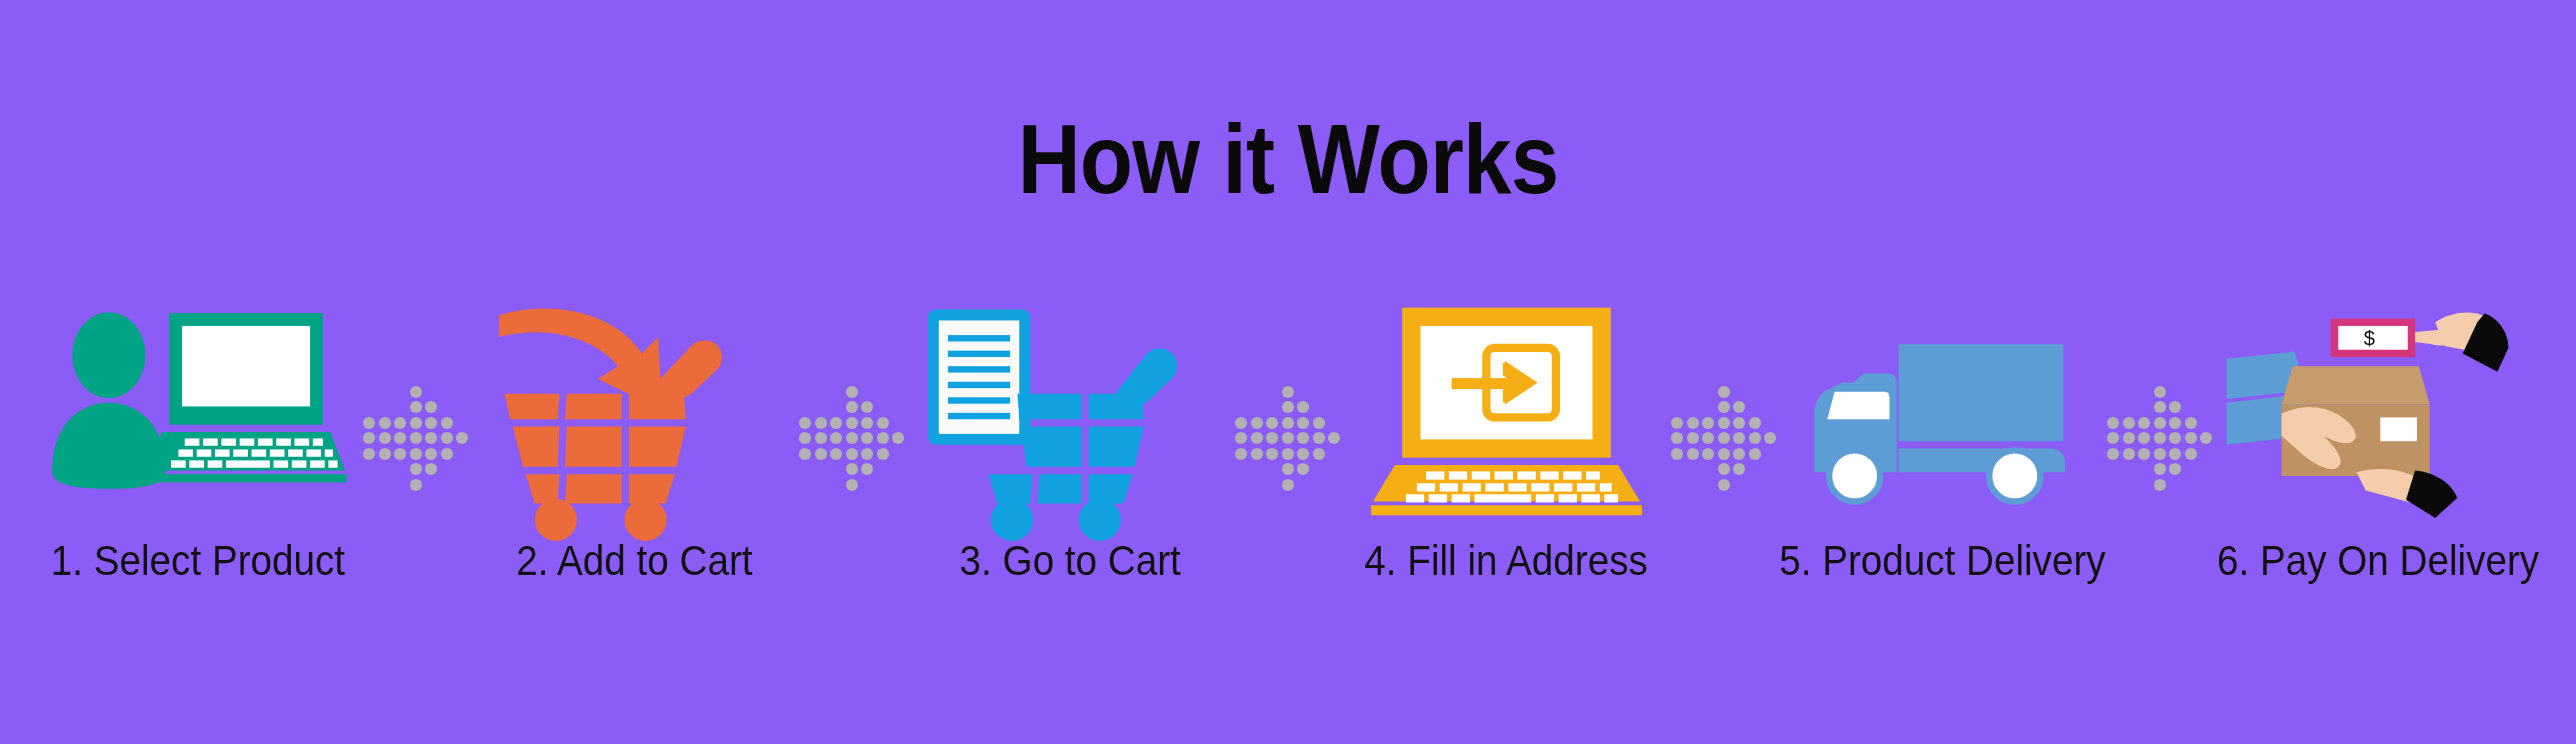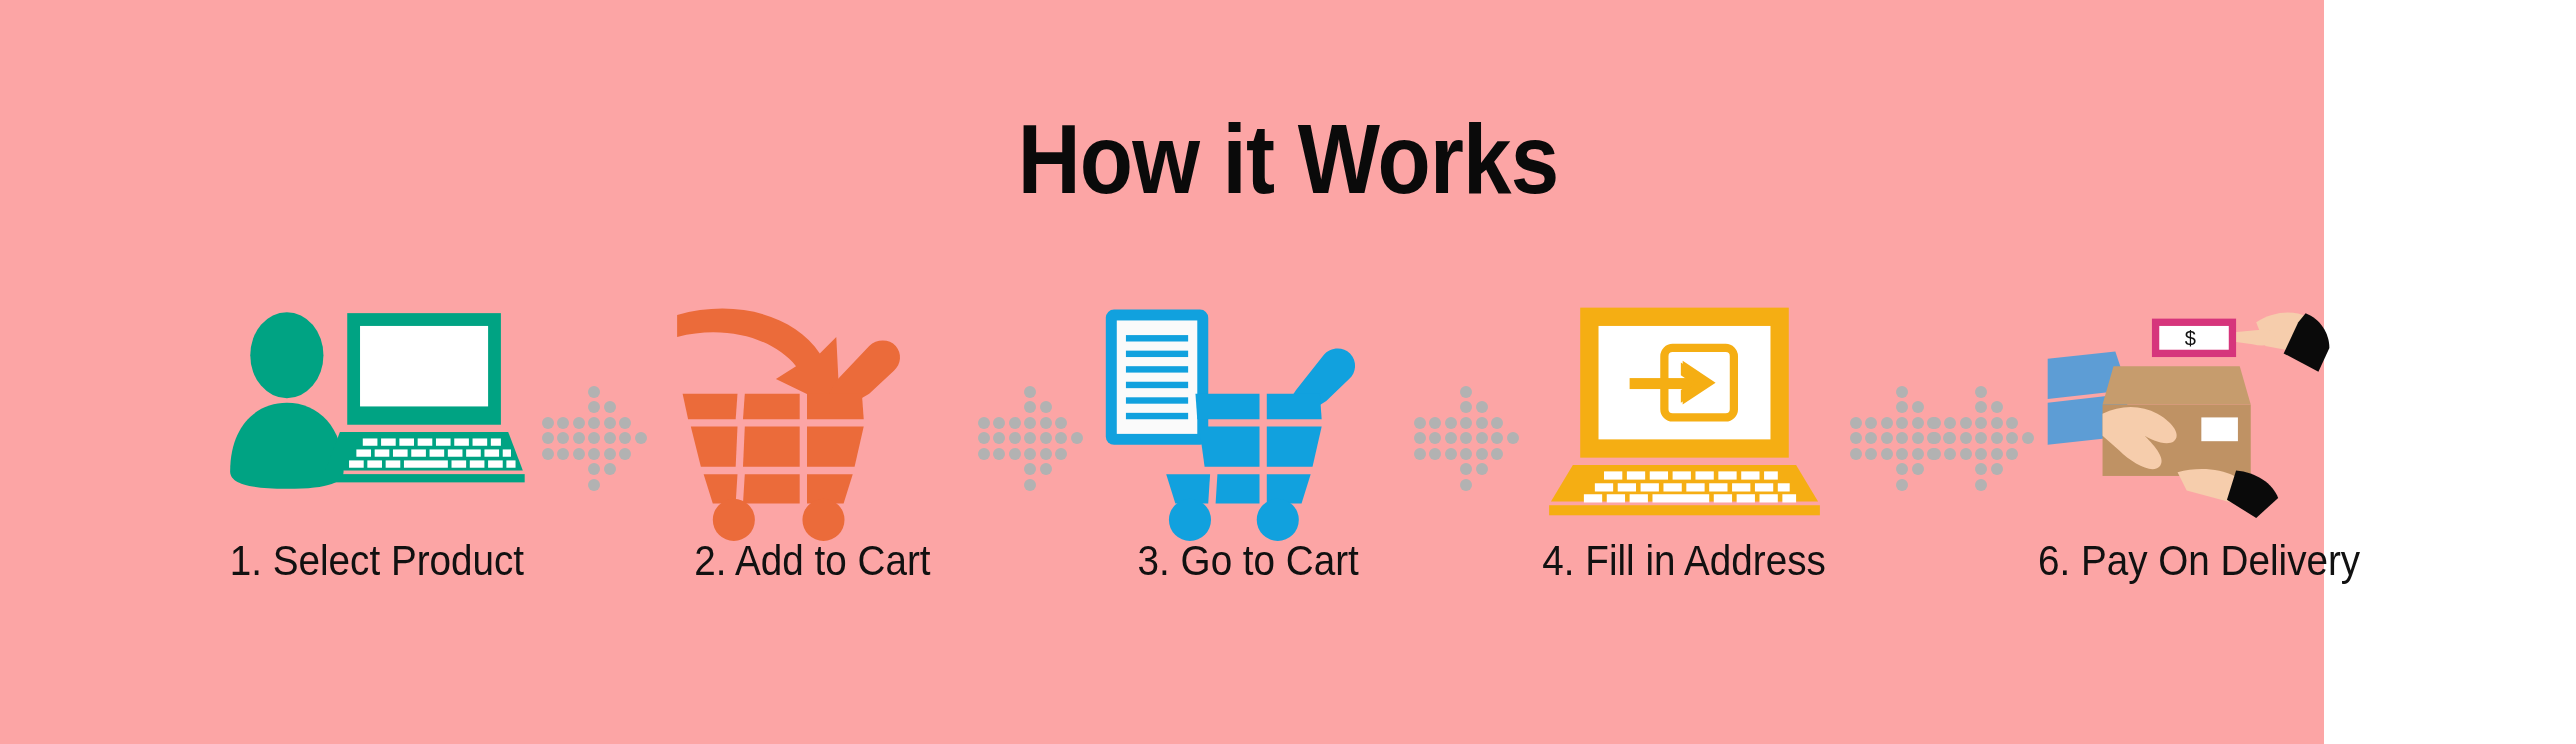--- a/index.html
+++ b/index.html
@@ -6,23 +6,23 @@
   * { box-sizing: border-box; margin: 0; padding: 0; }
   html, body {
     width: 2576px;
     height: 745px;
     background: #ffffff;
     font-family: "Liberation Sans", sans-serif;
     overflow: hidden;
   }
   .page {
     position: relative;
-    width: 2324px;
+    width: 2576px;
     height: 745px;
-    background: #fca5a5;
+    background: #8b5cf6;
   }
 
   
   .title {
     position: absolute;
     top: 108px;
     left: 0;
     width: 2576px;
     text-align: center;
     font-family: "Liberation Sans Narrow", "Liberation Sans", sans-serif;
@@ -495,20 +495,40 @@
         <div class="blank"></div>
           <div class="blank"></div>
           <div class="blank"></div>
           <div class="dot"></div>
           <div class="blank"></div>
           <div class="blank"></div>
           <div class="blank"></div>
       </div>
     </div>
 
+    <div class="step">
+      <div class="icon-box">
+        <svg viewBox="0 0 340 250" xmlns="http://www.w3.org/2000/svg">
+          <g fill="#5D9DD5">
+
+            <rect x="122" y="46" width="180" height="106"></rect>
+
+            <path d="M122 160 L288 160 C298 160 304 166 304 176 L304 186 L122 186 Z"></path>
+
+            <path d="M60 88 L72 88 L84 78 L110 78 C116 78 120 82 120 88 L120 186 L30 186 L30 120 C30 112 34 104 40 98 Z"></path>
+
+          </g>
+          <path d="M52 98 L106 98 C110 98 112 100 112 104 L112 128 L44 128 Z" fill="#ffffff"></path>
+
+          <circle cx="74" cy="190" r="28" fill="#ffffff" stroke="#5D9DD5" stroke-width="7"></circle>
+          <circle cx="249" cy="190" r="28" fill="#ffffff" stroke="#5D9DD5" stroke-width="7"></circle>
+        </svg>
+      </div>
+      <div class="step-label">5. Product Delivery</div>
+    </div>
 
     <div class="sep">
       <div class="dots">
         <div class="blank"></div>
           <div class="blank"></div>
           <div class="blank"></div>
           <div class="dot"></div>
           <div class="blank"></div>
           <div class="blank"></div>
           <div class="blank"></div>

